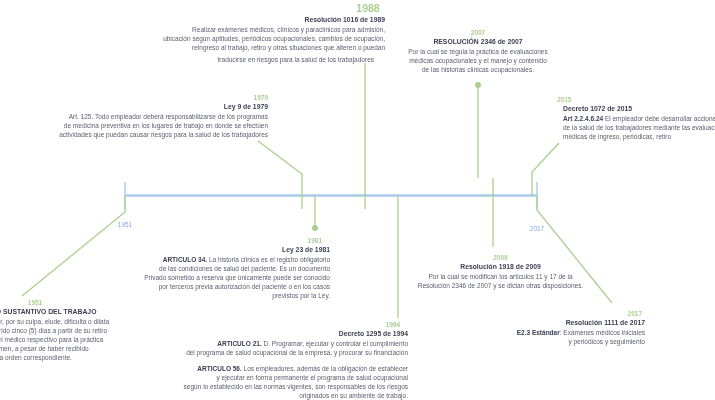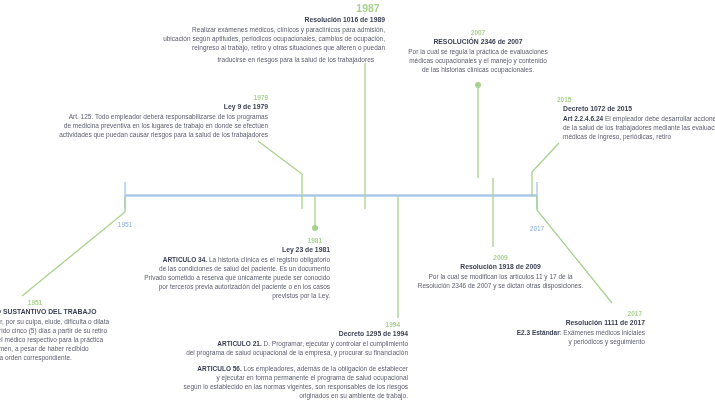--- a/index.html
+++ b/index.html
@@ -42,21 +42,21 @@
     <line class="gline" x1="493" y1="178" x2="493" y2="247"></line>
     <line class="gline" x1="398" y1="196" x2="398" y2="318"></line>
     <polyline class="gline" points="559,143 532,172 532,196"></polyline>
     <polyline class="gline" points="537,196 537,210 612,303"></polyline>
     <polyline class="gline" points="125,196 125,212 22,296"></polyline>
   </svg>
 
   <div class="blue-label" style="left:105px;top:221px;">1951</div>
   <div class="blue-label" style="left:517px;top:225px;">2017</div>
 
-  <div class="yr-big" style="left:340px;top:2px;width:56px;">1987</div>
+  <div class="yr-big" style="left:340px;top:2px;width:56px;">1988</div>
   <div class="blk r" style="left:135px;top:15px;width:250px;">
     <div class="ttl">Resolución 1016 de 1989</div>
     <div class="bd">Realizar exámenes médicos, clínicos y paraclínicos para admisión,
 ubicación según aptitudes, periódicos ocupacionales, cambios de ocupación,
 reingreso al trabajo, retiro y otras situaciones que alteren o puedan</div>
     <div class="bd" style="margin:3px 11px 0 0;">traducirse en riesgos para la salud de los trabajadores</div>
   </div>
 
   <div class="blk c" style="left:400px;top:28px;width:156px;">
     <div class="yr">2007</div>

